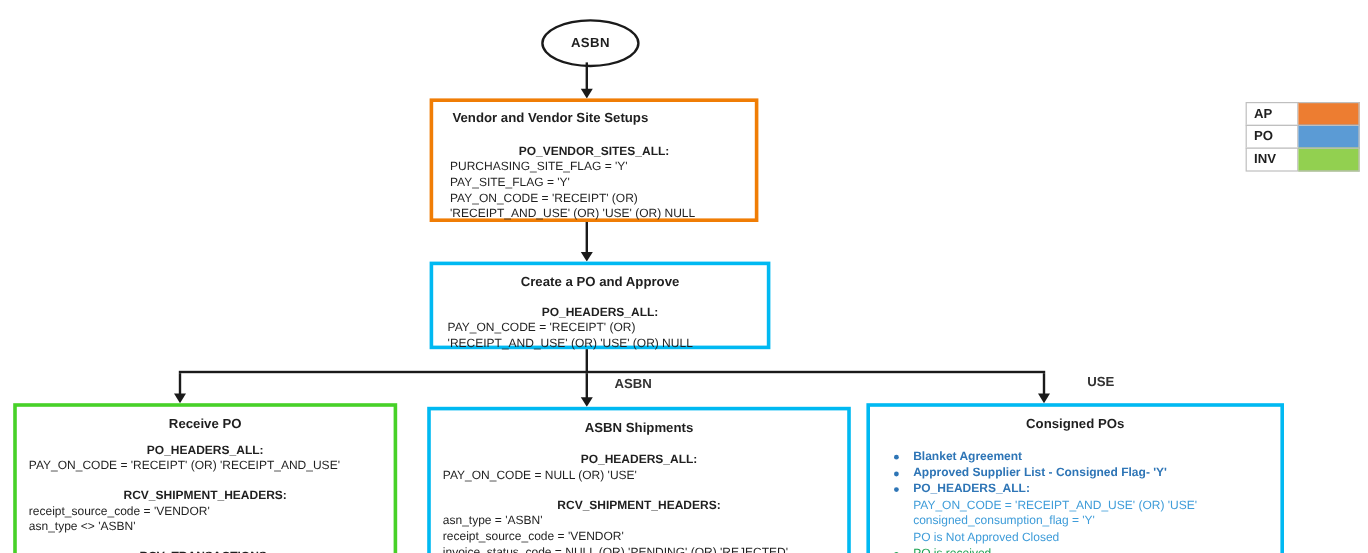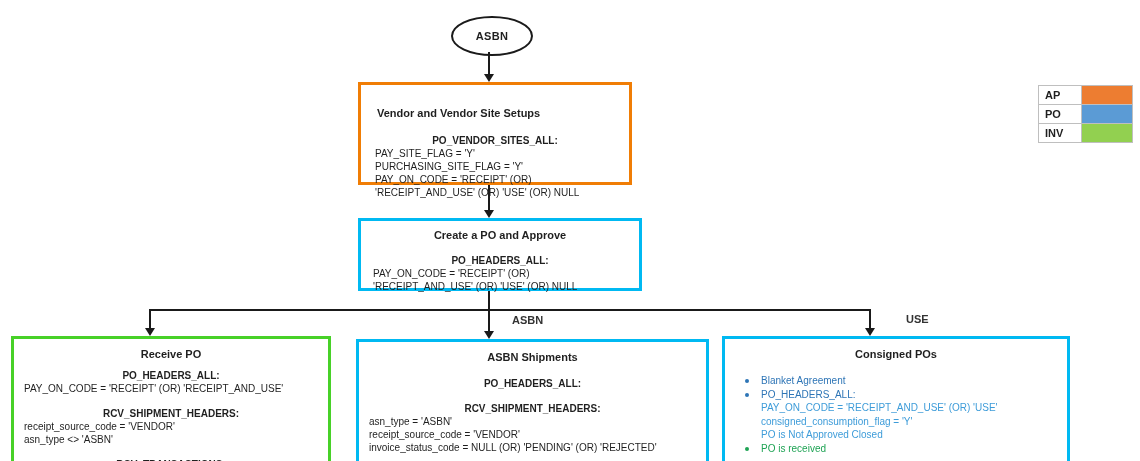--- a/index.html
+++ b/index.html
@@ -13,39 +13,39 @@
   .ahead{position:absolute; width:0; height:0;
          border-left:5px solid transparent; border-right:5px solid transparent;
          border-top:8px solid #1a1a1a;}
   
   .start{position:absolute; left:451px; top:16px; width:78px; height:36px;
          border:2px solid #1a1a1a; border-radius:50%;
          display:flex; align-items:center; justify-content:center;
          font-weight:bold; font-size:11px; letter-spacing:.3px;}
   
   .node{position:absolute; box-sizing:border-box; background:#fff;}
-  .n-vendor{left:358px; top:82px; width:274px; height:103px; border:3px solid #F07D05; padding:22px 14px;}
+  .n-vendor{left:358px; top:82px; width:274px; height:103px; border:3px solid #F07D05; padding:8px 14px;}
   .n-po{left:358px; top:218px; width:284px; height:73px; border:3px solid #00B9F2; padding:8px 12px;}
   .n-receive{left:11px; top:336px; width:320px; height:130px; border:3px solid #47D128; padding:9px 10px;}
   .n-asbn{left:356px; top:339px; width:353px; height:127px; border:3px solid #00B9F2; padding:9px 10px;}
   .n-consigned{left:722px; top:336px; width:348px; height:130px; border:3px solid #00B9F2; padding:9px 10px;}
   .node-title{font-weight:bold; font-size:11px; color:#1f1f1f;}
   .t-left{text-align:left; padding-left:2px;}
   .t-center{text-align:center;}
   .body{font-size:10px; line-height:13px; margin-top:15px;}
   .body2{font-size:10px; line-height:13px; margin-top:13px;}
   .bold{font-weight:bold;text-align:center;}
   .spacer{height:12px;}
   
   .branch-label{position:absolute; font-size:11px; font-weight:600; color:#333;}
   
   .bullets{margin-top:14px; font-size:10px; line-height:13.5px;}
   .bullet-row{position:relative; padding-left:26px;}
   .dot{position:absolute; left:10px; top:5px; width:4px; height:4px; border-radius:50%;}
-  .blue-b{color:#2E75B6; font-weight:normal;}
+  .blue-b{color:#2E75B6; font-weight:bold;}
   .blue-r{color:#3E9CD9;}
   .green-t{color:#1EA354;}
   .dot-blue{background:#2E75B6;}
   .dot-green{background:#1EA354;}
   .sub{padding-left:26px;}
   
   .legend{position:absolute; left:1038px; top:86px;}
   .legend-row{display:flex; margin-top:-1px;}
   .legend-label{box-sizing:border-box; width:44px; height:20px; border:1px solid #BFBFBF;
                 background:#fff; font-size:11px; font-weight:600; color:#1f1f1f;
@@ -64,22 +64,22 @@
     <span>ASBN</span>
   </div>
 
   <div class="vline" style="left:488px; top:52px; height:23px;"></div>
   <div class="ahead" style="left:484px; top:74px;"></div>
 
   <div class="node n-vendor">
     <div class="node-title t-left">Vendor and Vendor Site Setups</div>
     <div class="body">
       <div class="bold">PO_VENDOR_SITES_ALL:</div>
+      <div>PURCHASING_SITE_FLAG = 'Y'</div>
       <div>PAY_SITE_FLAG = 'Y'</div>
-      <div>PURCHASING_SITE_FLAG = 'Y'</div>
       <div>PAY_ON_CODE = 'RECEIPT' (OR) 'RECEIPT_AND_USE' (OR) 'USE' (OR) NULL</div>
     </div>
   </div>
 
   <div class="vline" style="left:488px; top:185px; height:26px;"></div>
   <div class="ahead" style="left:484px; top:210px;"></div>
 
   <div class="node n-po">
     <div class="node-title t-center">Create a PO and Approve</div>
     <div class="body2">
@@ -115,34 +115,39 @@
       <div>asn_type &lt;&gt; 'ASBN'</div>
       <div class="spacer"></div>
       <div class="bold">RCV_TRANSACTIONS:</div>
     </div>
   </div>
 
   <div class="node n-asbn">
     <div class="node-title t-center">ASBN Shipments</div>
     <div class="body2" style="margin-top:14px;">
       <div class="bold">PO_HEADERS_ALL:</div>
+      <div>PAY_ON_CODE = NULL (OR) 'USE'</div>
       <div class="spacer"></div>
       <div class="bold">RCV_SHIPMENT_HEADERS:</div>
       <div>asn_type = 'ASBN'</div>
       <div>receipt_source_code = 'VENDOR'</div>
       <div>invoice_status_code = NULL (OR) 'PENDING' (OR) 'REJECTED'</div>
     </div>
   </div>
 
   <div class="node n-consigned">
     <div class="node-title t-center">Consigned POs</div>
     <div class="bullets">
       <div class="bullet-row blue-b">
         <span class="dot dot-blue"></span>
         <span>Blanket Agreement</span>
+      </div>
+      <div class="bullet-row blue-b">
+        <span class="dot dot-blue"></span>
+        <span>Approved Supplier List - Consigned Flag- 'Y'</span>
       </div>
       <div class="bullet-row blue-b">
         <span class="dot dot-blue"></span>
         <span>PO_HEADERS_ALL:</span>
       </div>
       <div class="sub blue-r">PAY_ON_CODE = 'RECEIPT_AND_USE' (OR) 'USE'</div>
       <div class="sub blue-r">consigned_consumption_flag = 'Y'</div>
       <div class="sub blue-r">PO is Not Approved Closed</div>
       <div class="bullet-row green-t">
         <span class="dot dot-green"></span>

